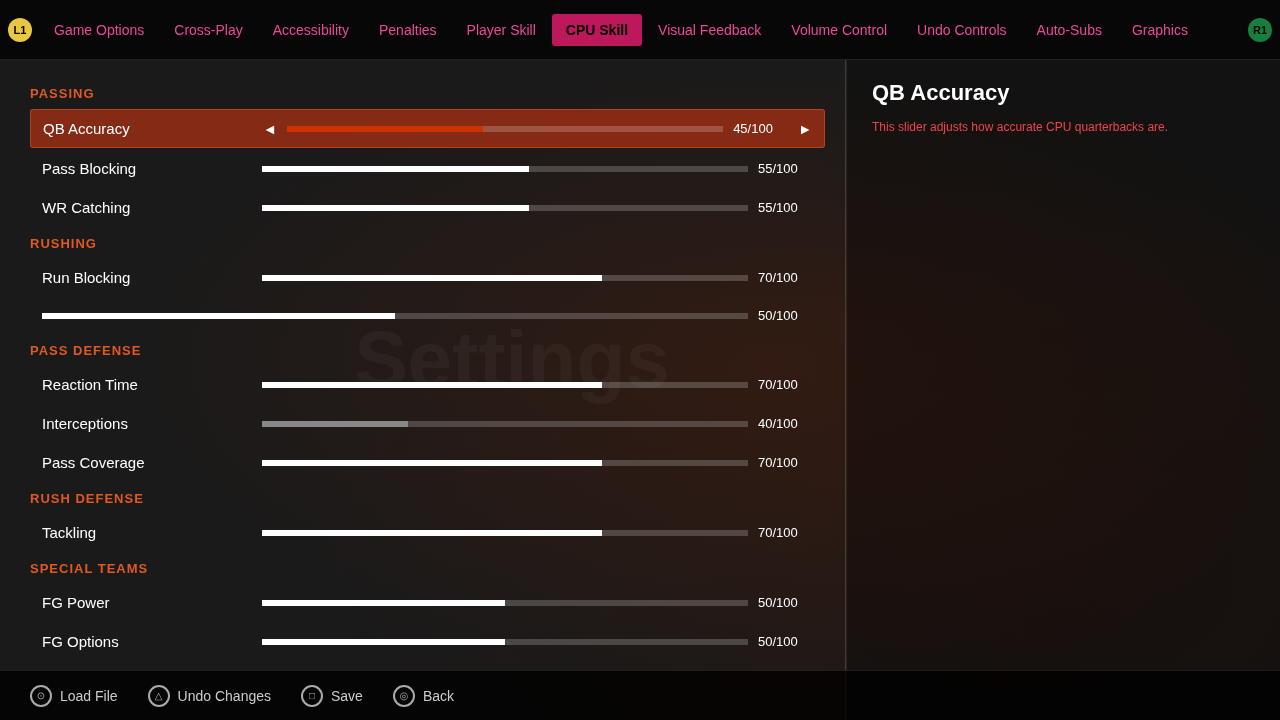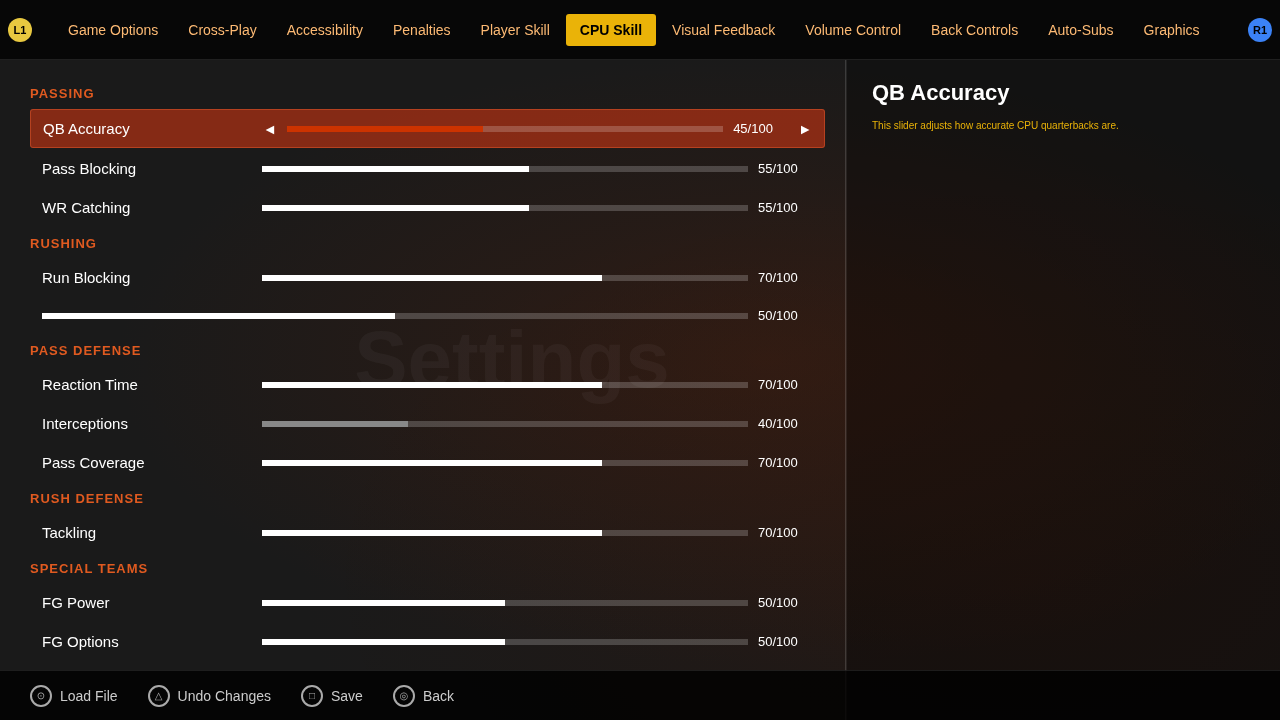--- a/index.html
+++ b/index.html
@@ -31,21 +31,21 @@
       white-space: nowrap;
     }
 
     
     .nav-bar {
       display: flex;
       align-items: center;
       height: 60px;
       background: rgba(0,0,0,0.7);
       padding: 0 8px;
-      gap: 16px;
+      gap: 2px;
       position: relative;
       z-index: 10;
       border-bottom: 1px solid rgba(255,255,255,0.1);
     }
 
     .nav-l1-badge {
       background: #e8c840;
       color: #000;
       font-weight: bold;
       font-size: 11px;
@@ -55,35 +55,35 @@
       display: flex;
       align-items: center;
       justify-content: center;
       margin-right: 6px;
       flex-shrink: 0;
     }
 
     .nav-item {
       padding: 8px 14px;
       font-size: 14px;
-      color: #fdba74;
+      color: #ec4899;
       cursor: pointer;
       white-space: nowrap;
       border-radius: 3px;
     }
 
     .nav-item.active {
-      background: #eab308;
+      background: #be185d;
       color: #000000;
       font-weight: bold;
       border-radius: 3px;
     }
 
     .nav-r1-badge {
-      background: #3b82f6;
+      background: #15803d;
       color: #000;
       font-weight: bold;
       font-size: 11px;
       width: 24px;
       height: 24px;
       border-radius: 50%;
       display: flex;
       align-items: center;
       justify-content: center;
       margin-left: 6px;
@@ -187,22 +187,22 @@
     }
 
     .info-title {
       font-size: 22px;
       font-weight: bold;
       color: #ffffff;
       margin-bottom: 12px;
     }
 
     .info-description {
-      font-size: 10px;
-      color: #eab308;
+      font-size: 12px;
+      color: #ef4444;
       line-height: 1.6;
     }
 
     
     .panel-divider {
       width: 1px;
       background: rgba(255,255,255,0.15);
       margin: 0;
     }
 
@@ -253,21 +253,21 @@
   <div class="nav-l1-badge">L1</div>
   <div id="nav-items-container" style="display: flex; align-items: center; gap: 2px; flex: 1 1 0%;">
       <div class="nav-item">Game Options</div>
       <div class="nav-item">Cross-Play</div>
       <div class="nav-item">Accessibility</div>
       <div class="nav-item">Penalties</div>
       <div class="nav-item">Player Skill</div>
       <div class="nav-item active">CPU Skill</div>
       <div class="nav-item">Visual Feedback</div>
       <div class="nav-item">Volume Control</div>
-      <div class="nav-item">Back Controls</div>
+      <div class="nav-item">Undo Controls</div>
       <div class="nav-item">Auto-Subs</div>
       <div class="nav-item">Graphics</div>
     </div>
   <div class="nav-r1-badge">R1</div>
 </nav>
 
 <div class="main-content">
 
   <div class="settings-panel">
     <div id="sections-container">

